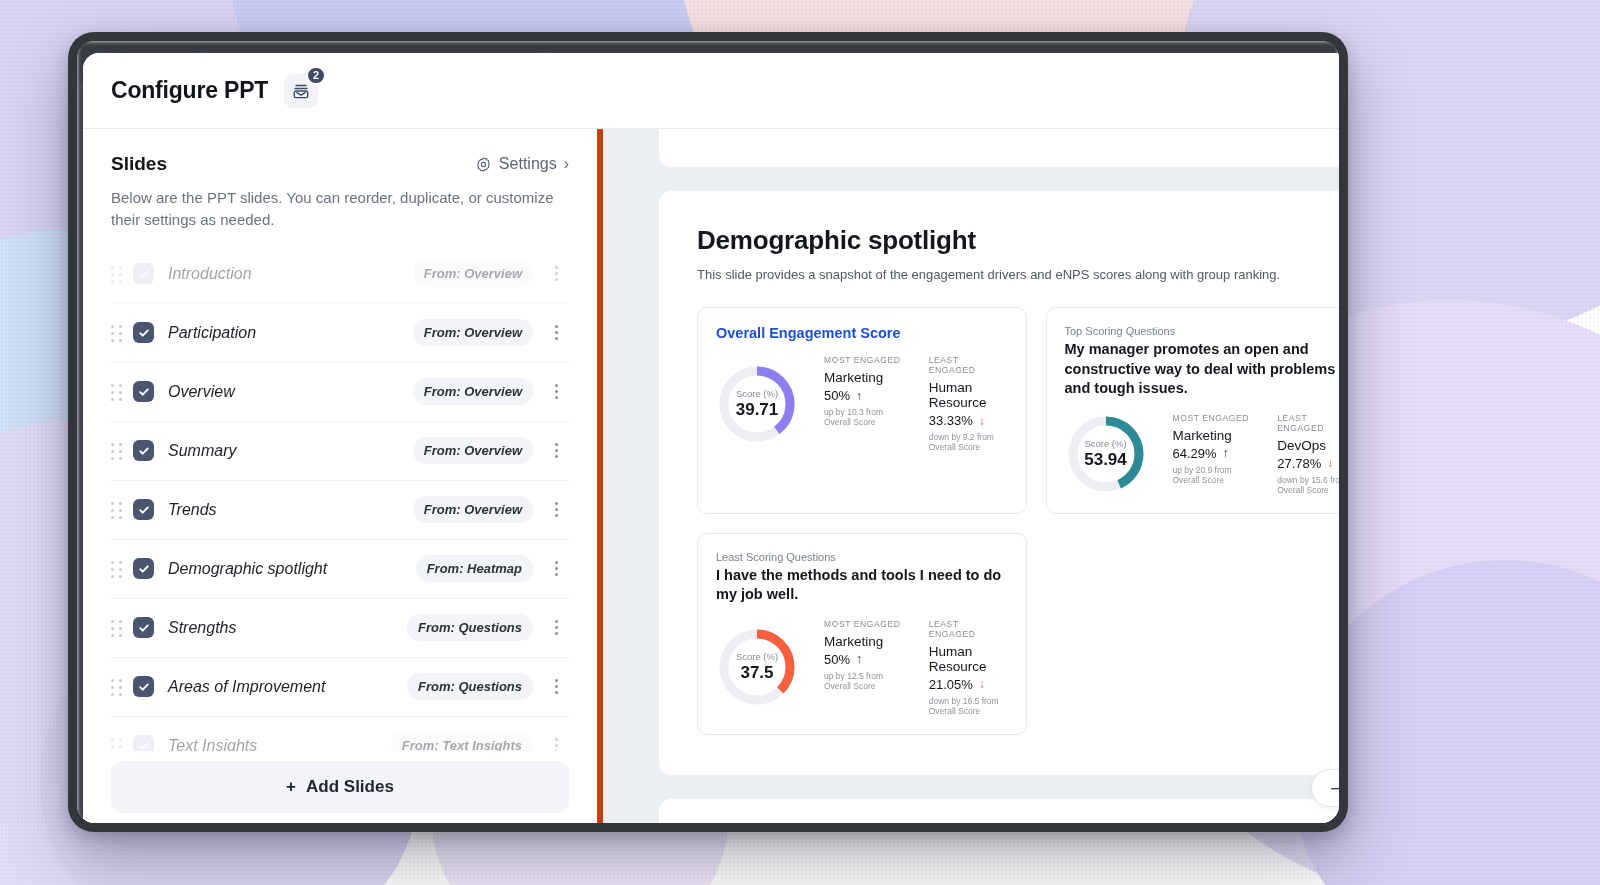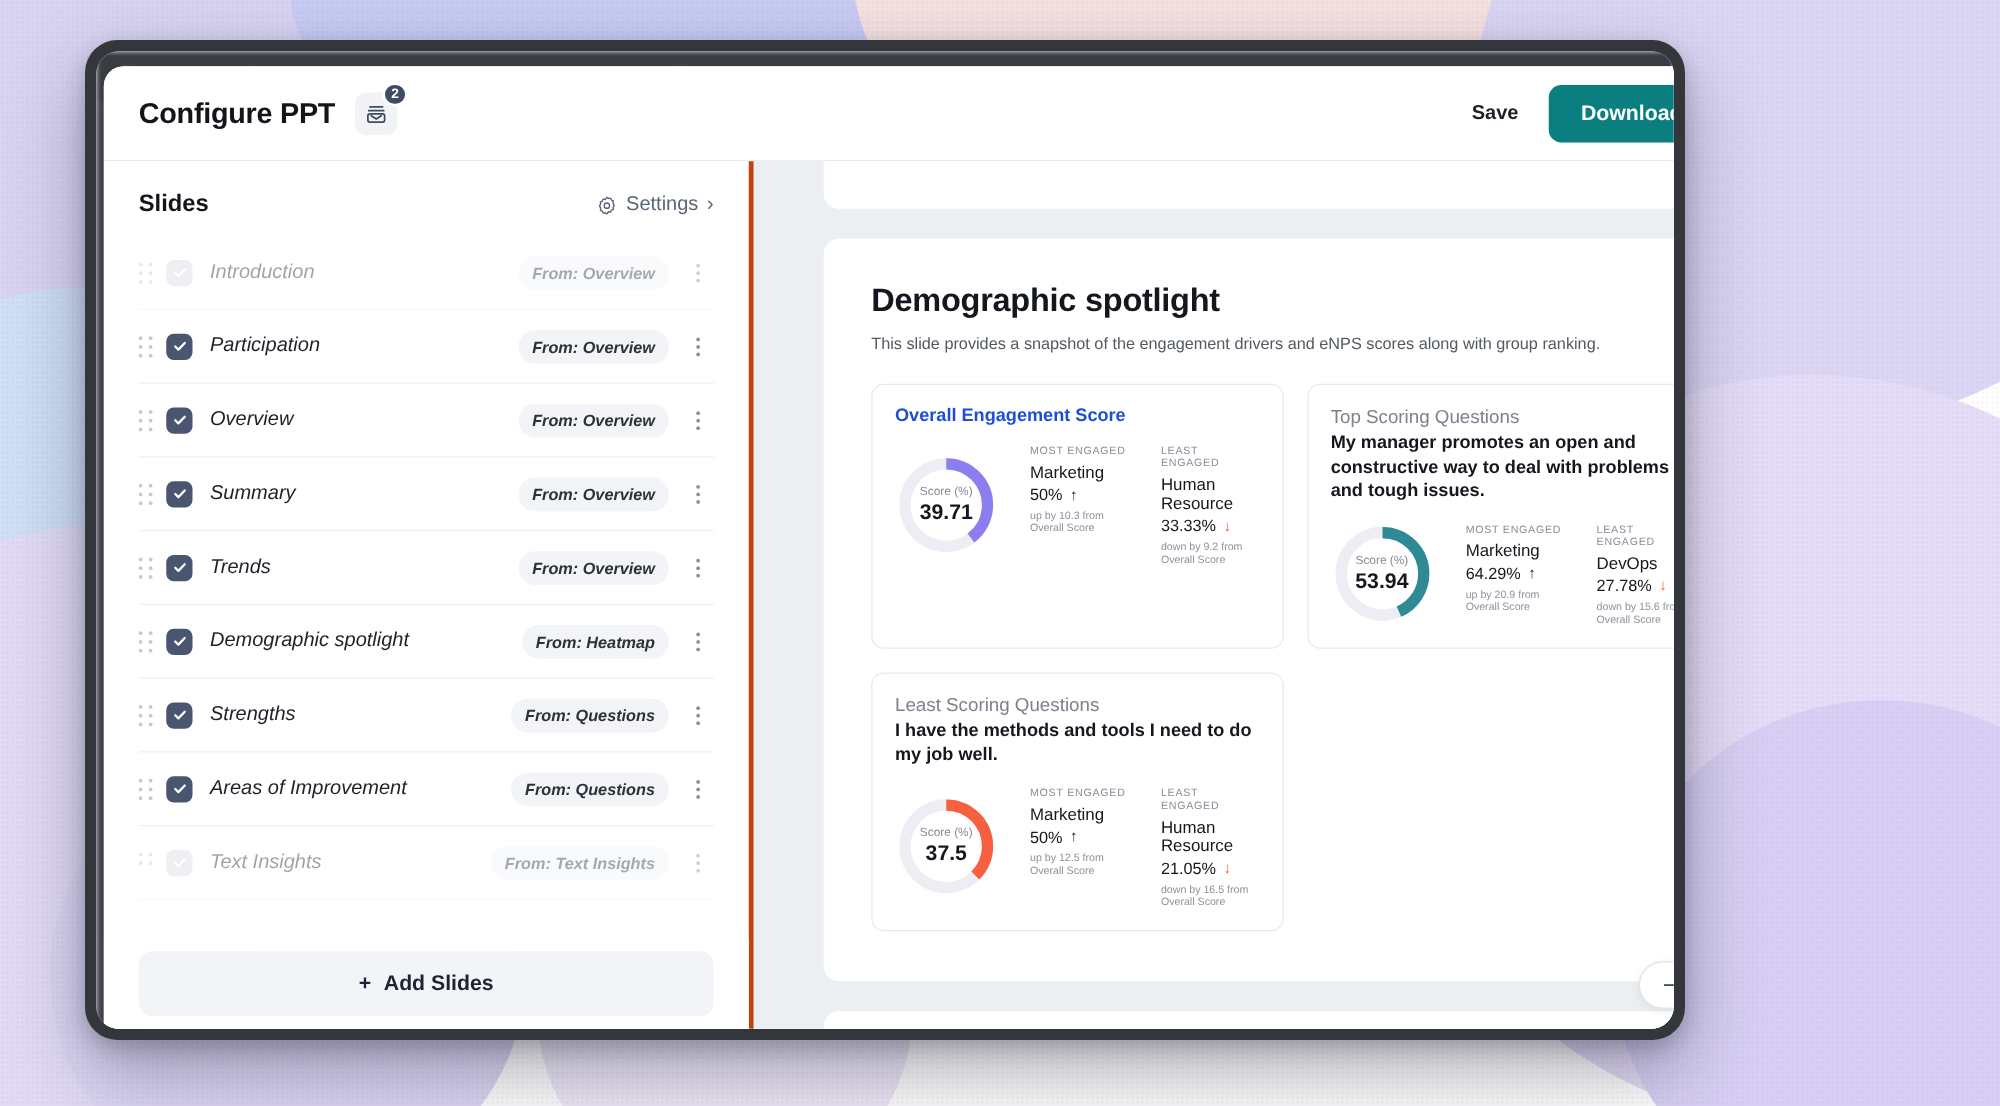--- a/index.html
+++ b/index.html
@@ -156,21 +156,21 @@
     width: 30px; height: 30px;
     display: flex; align-items: center; justify-content: center;
     color: #2b2f36;
   }
 
   .modal-body { flex: 1; display: flex; min-height: 0; }
 
   
   .slides-panel {
     width: 520px; flex: 0 0 520px;
-    border-right: 4px solid #c2410c;
+    border-right: 6px solid #c2410c;
     display: flex; flex-direction: column;
     background: #fff;
     position: relative;
   }
   .slides-head {
     padding: 24px 28px 0 28px;
   }
   .slides-head-row {
     display: flex; align-items: center; justify-content: space-between;
   }
@@ -266,21 +266,21 @@
     grid-template-columns: 1fr 1fr;
     gap: 19px;
   }
   .metric-card {
     border: 1px solid #e6e9ed;
     border-radius: 10px;
     padding: 17px 18px 18px 18px;
     background: #fff;
     min-height: 165px;
   }
-  .mc-eyebrow { font-size: 15px; color: #7a828d; margin-bottom: 3px; }
+  .mc-eyebrow { font-size: 11px; color: #7a828d; margin-bottom: 3px; }
   .mc-title-bold { font-size: 14.5px; font-weight: 700; color: #14181e; line-height: 1.35; }
   .mc-title-plain { font-size: 14.5px; font-weight: 700; color: #1d4ed8; }
 
   .mc-content {
     display: flex; align-items: center;
     margin-top: 14px; gap: 26px;
   }
   .donut-wrap {
     position: relative;
     width: 82px; height: 82px; flex: 0 0 82px;
@@ -382,48 +382,38 @@
             <svg width="18" height="18" viewBox="0 0 18 18" fill="none">
               <line x1="4" y1="3.5" x2="14" y2="3.5" stroke="#3d4b66" stroke-width="1.4" stroke-linecap="round"></line>
               <line x1="3" y1="6.5" x2="15" y2="6.5" stroke="#3d4b66" stroke-width="1.4" stroke-linecap="round"></line>
               <rect x="2.3" y="9" width="13.4" height="6.6" rx="1.7" stroke="#3d4b66" stroke-width="1.4"></rect>
               <path d="M5 10.6 L9 13.2 L13 10.6" stroke="#3d4b66" stroke-width="1.4" stroke-linecap="round" stroke-linejoin="round" fill="none"></path>
             </svg>
           </div>
           <div class="badge-count">2</div>
         </div>
 
-        <div class="header-right">
-          <button class="btn-save">Save</button>
-          <button class="btn-download">Download</button>
-          <div class="hdr-divider"></div>
-          <button class="btn-close">
-            <svg width="17" height="17" viewBox="0 0 17 17">
-              <line x1="2" y1="2" x2="15" y2="15" stroke="#2b2f36" stroke-width="1.5" stroke-linecap="round"></line>
-              <line x1="15" y1="2" x2="2" y2="15" stroke="#2b2f36" stroke-width="1.5" stroke-linecap="round"></line>
-            </svg>
-          </button>
-        </div>
       </div>
 
       <div class="modal-body">
 
         <div class="slides-panel">
           <div class="slides-head">
             <div class="slides-head-row">
               <div class="slides-title">Slides</div>
               <div class="settings-link">
                 <svg width="17" height="17" viewBox="0 0 20 20" fill="none">
                   <path d="M10 2.2l1.6 1.1 1.9-.3.8 1.8 1.8.8-.3 1.9L16.9 10l-1.1 1.6.3 1.9-1.8.8-.8 1.8-1.9-.3L10 17.8l-1.6-1.1-1.9.3-.8-1.8-1.8-.8.3-1.9L3.1 10l1.1-1.6-.3-1.9 1.8-.8.8-1.8 1.9.3L10 2.2z" stroke="#5b6579" stroke-width="1.3" stroke-linejoin="round"></path>
                   <circle cx="10" cy="10" r="2.5" stroke="#5b6579" stroke-width="1.3"></circle>
                 </svg>
                 <span>Settings</span>
                 <span>›</span>
               </div>
             </div>
+            <div class="slides-sub">Below are the PPT slides. You can reorder, duplicate, or customize their settings as needed.</div>
           </div>
 
           <div class="slides-list" id="slides-list">
               <div class="slide-row dim">
                 <div class="drag-dots">
                   <i></i>
                   <i></i>
                   <i></i>
                   <i></i>
                   <i></i>

